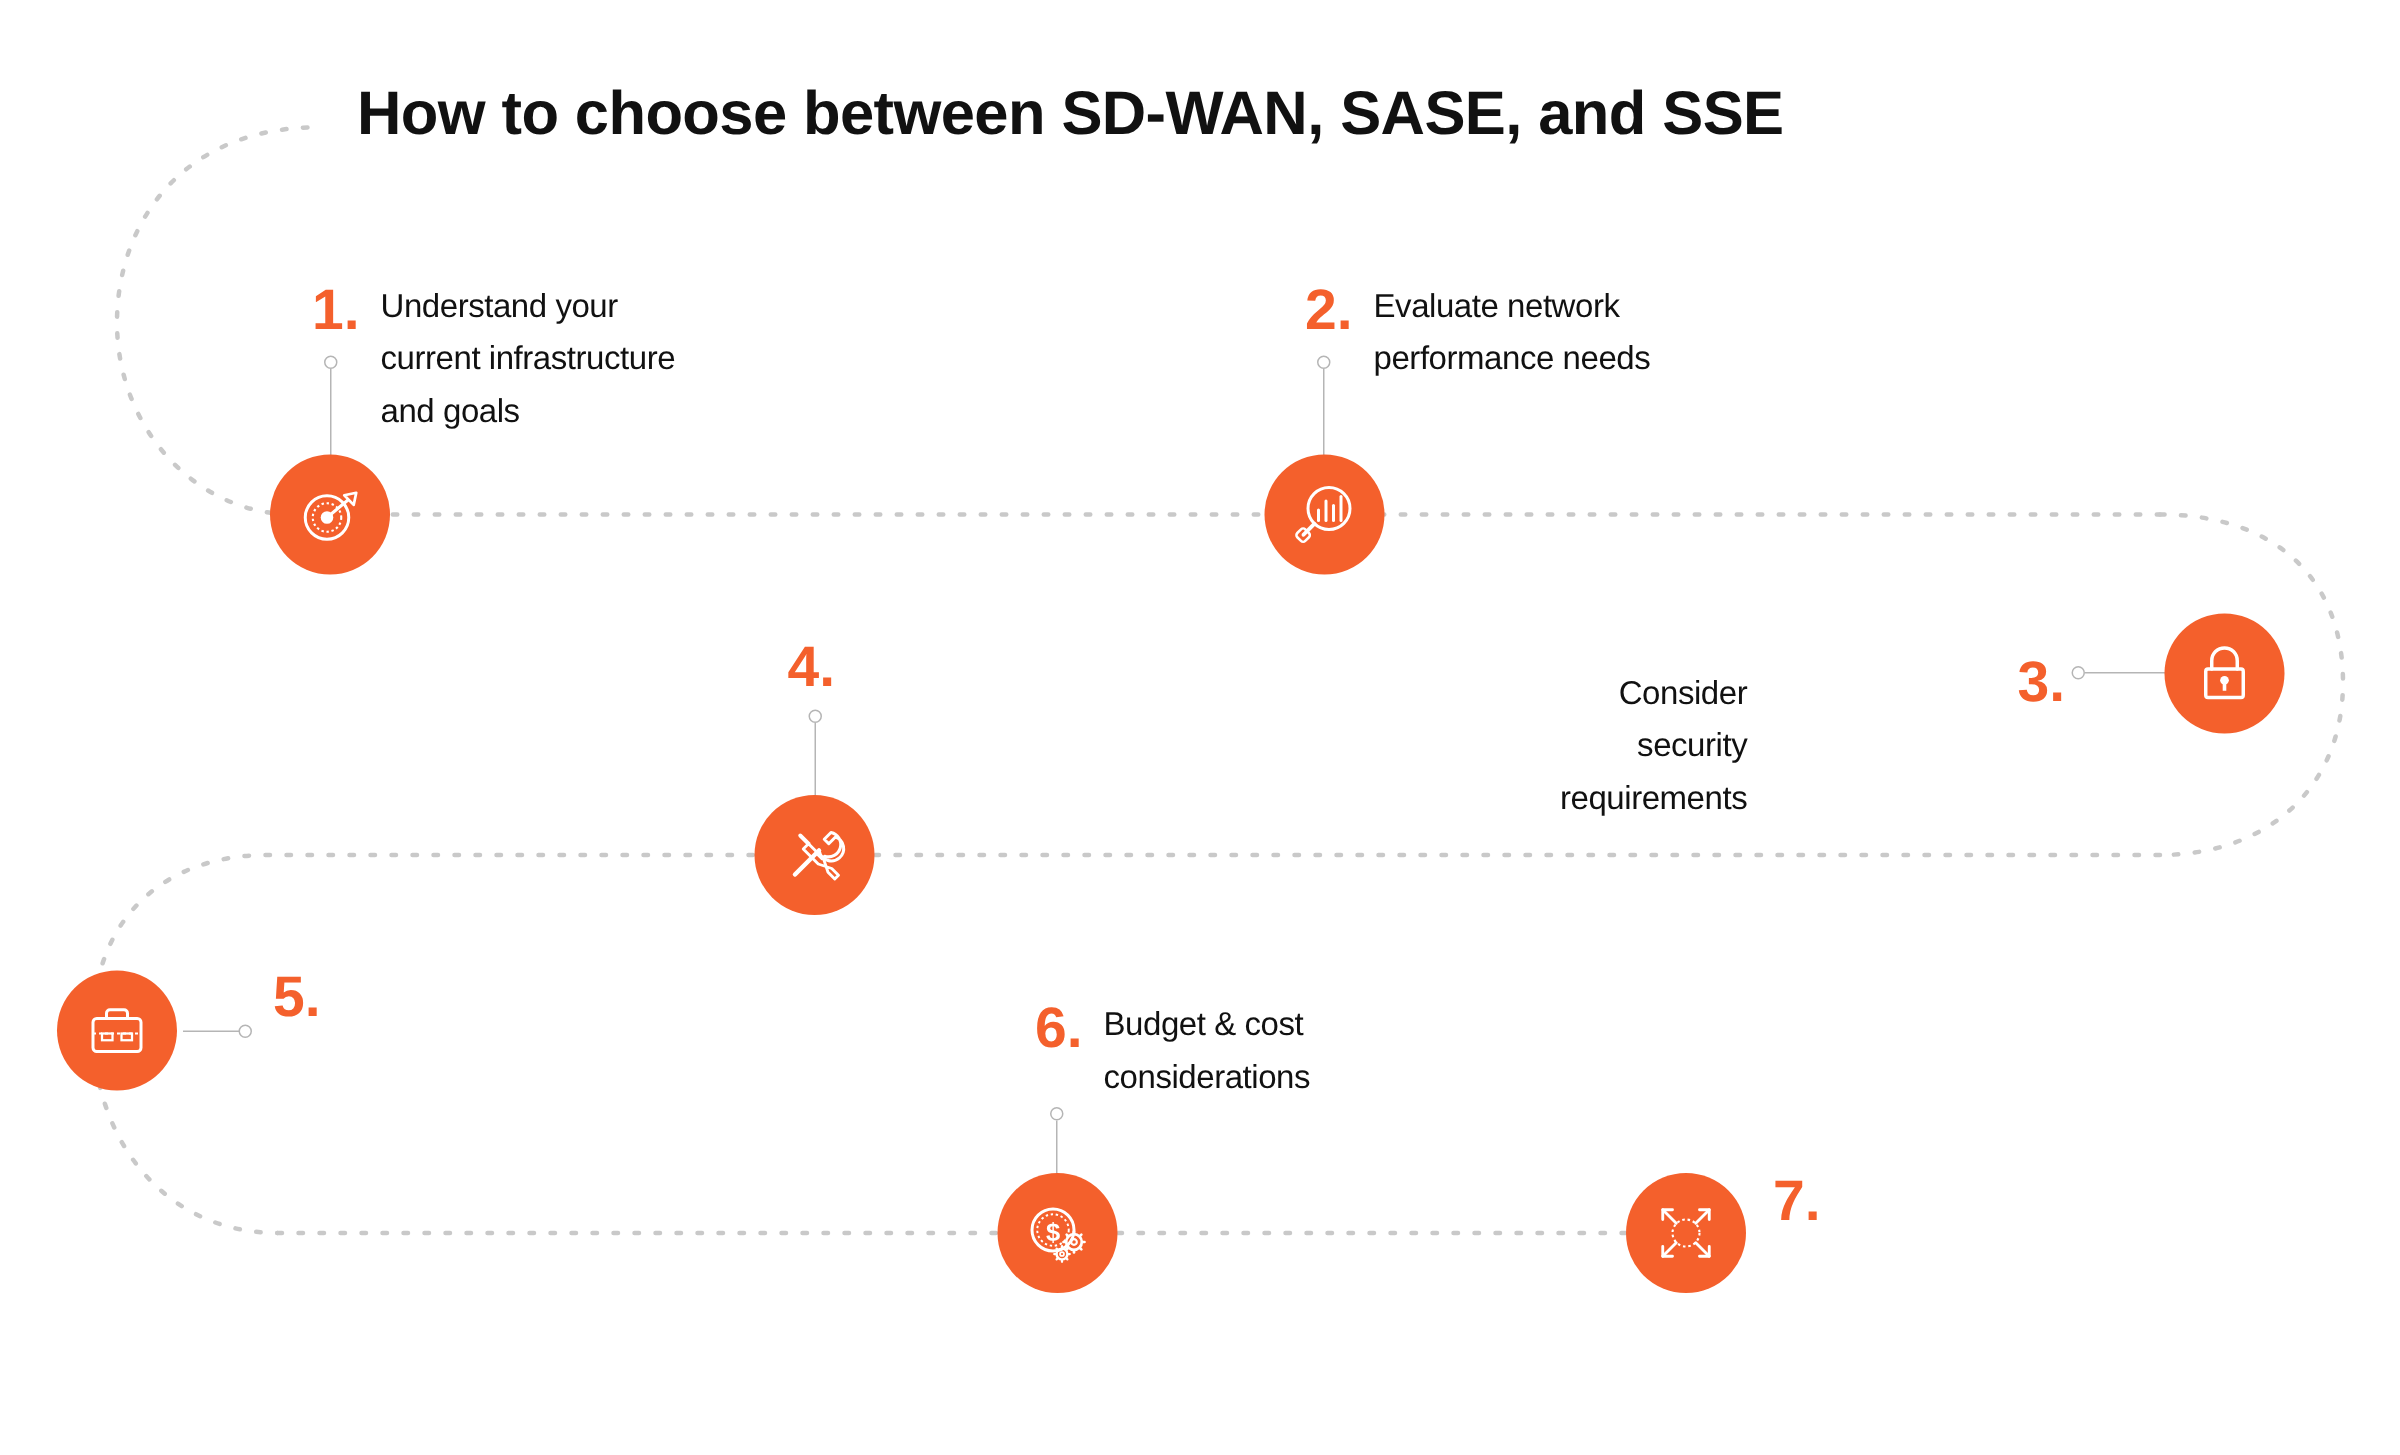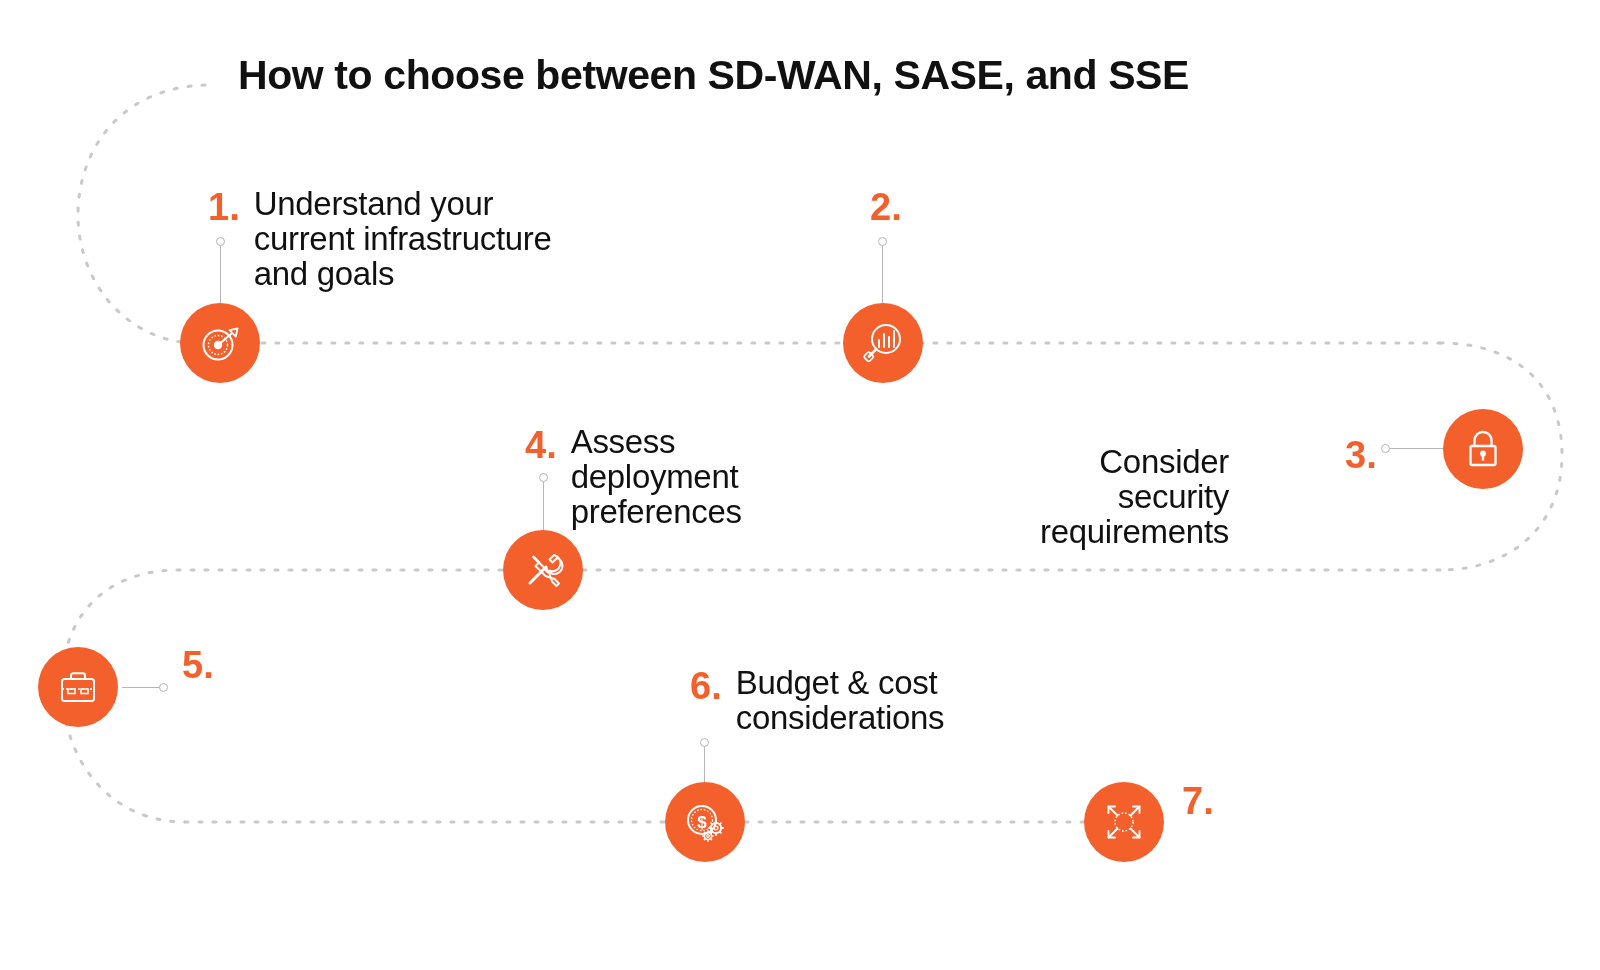--- a/index.html
+++ b/index.html
@@ -63,21 +63,21 @@
   .step-num {
     color: #F4602C;
     font-weight: bold;
     font-size: 38px;
     line-height: 43px;
     white-space: nowrap;
     font-family: "Liberation Sans", sans-serif;
   }
   .step-label {
     color: #111111;
-    font-size: 33px;
+    font-size: 22px;
     line-height: 35px;
     font-weight: normal;
     letter-spacing: -0.3px;
     white-space: pre-line;
     font-family: "Liberation Sans", sans-serif;
   }
   .step-label.right { text-align: right; }
 
   
   .stem-v {
@@ -140,20 +140,22 @@
         <circle cx="20" cy="24" r="9.5" fill="none" stroke="#fff" stroke-width="1.4" stroke-dasharray="1.6 1.8"></circle>
         <circle cx="20" cy="24" r="4.2" fill="#fff"></circle>
         <path d="M 20 24 L 38 9" fill="none" stroke="#fff" stroke-width="2.1" stroke-linecap="round"></path>
         <path d="M 31.5 9.2 L 39.5 7.5 L 37.8 15.6 Z" fill="#F4602C" stroke="#fff" stroke-width="1.8" stroke-linejoin="round"></path>
       </svg>
     </span>
   </div>
 
   <div class="step-text" style="left:870px; top:186px;">
     <span class="step-num">2.</span>
+    <span class="step-label">Evaluate network
+performance needs</span>
   </div>
   <div class="stem-dot" style="left:878px; top:237px;"></div>
   <div class="stem-v" style="left:882px; top:246px; height:72px;"></div>
 
   <div class="node" style="left:843px; top:303px; width:80px; height:80px;">
     <span>
       <svg width="44" height="44" viewBox="0 0 44 44">
         <circle cx="25" cy="18" r="14" fill="none" stroke="#fff" stroke-width="2"></circle>
         <g stroke="#fff" stroke-width="2" stroke-linecap="round">
           <line x1="18" y1="26" x2="18" y2="19"></line>
@@ -182,23 +184,20 @@
         <path d="M 11.5 18 L 11.5 12.5 C 11.5 7.5, 15.3 4, 20 4 C 24.7 4, 28.5 7.5, 28.5 12.5 L 28.5 18" fill="none" stroke="#fff" stroke-width="2.3" stroke-linecap="round"></path>
         <rect x="7.5" y="18" width="25" height="19" rx="1.5" fill="none" stroke="#fff" stroke-width="2.3"></rect>
         <circle cx="20" cy="25.5" r="2.9" fill="#fff"></circle>
         <rect x="18.8" y="26.5" width="2.4" height="6" fill="#fff"></rect>
       </svg>
     </span>
   </div>
 
   <div class="step-text" style="left:525px; top:424px;">
     <span class="step-num">4.</span>
-    <span class="step-label">Assess
-deployment
-preferences</span>
   </div>
   <div class="stem-dot" style="left:539px; top:473px;"></div>
   <div class="stem-v" style="left:543px; top:482px; height:62px;"></div>
 
   <div class="node" style="left:503px; top:530px; width:80px; height:80px;">
     <span>
       <svg width="44" height="44" viewBox="0 0 44 44">
 
         <path d="M 9 35 L 25 19" fill="none" stroke="#fff" stroke-width="3" stroke-linecap="round"></path>
         <path d="M 33 7 L 28.5 11.5 L 31.5 14.5 L 36 10

